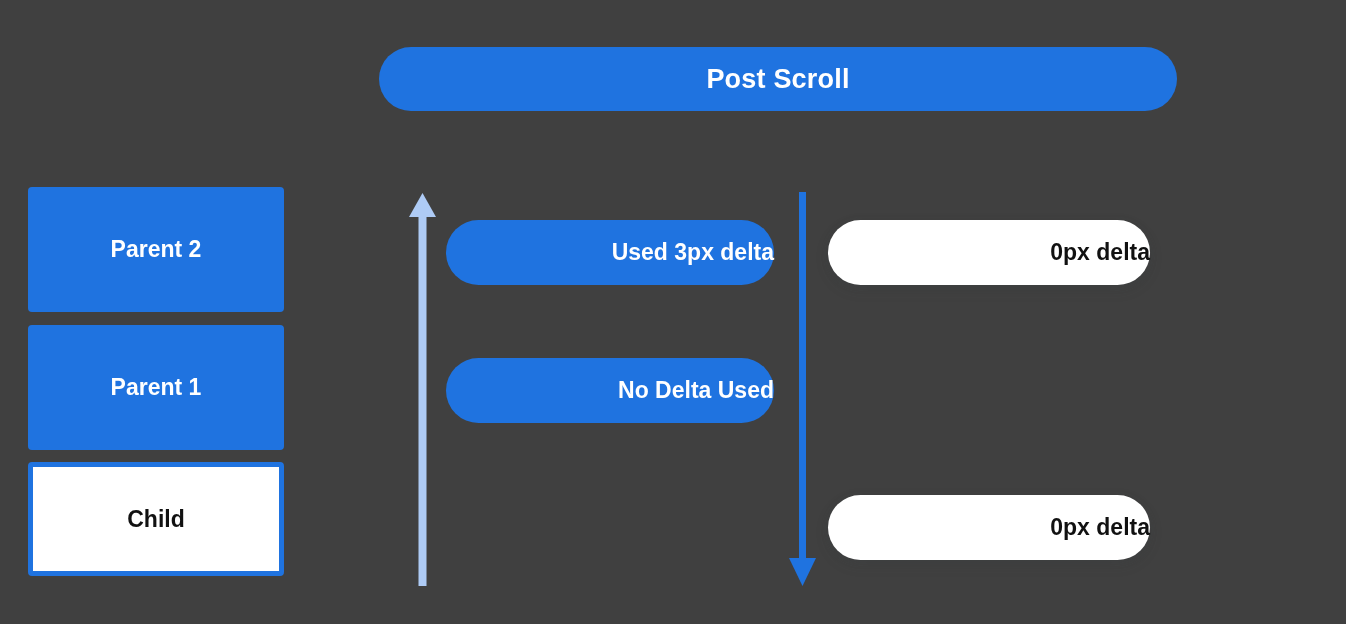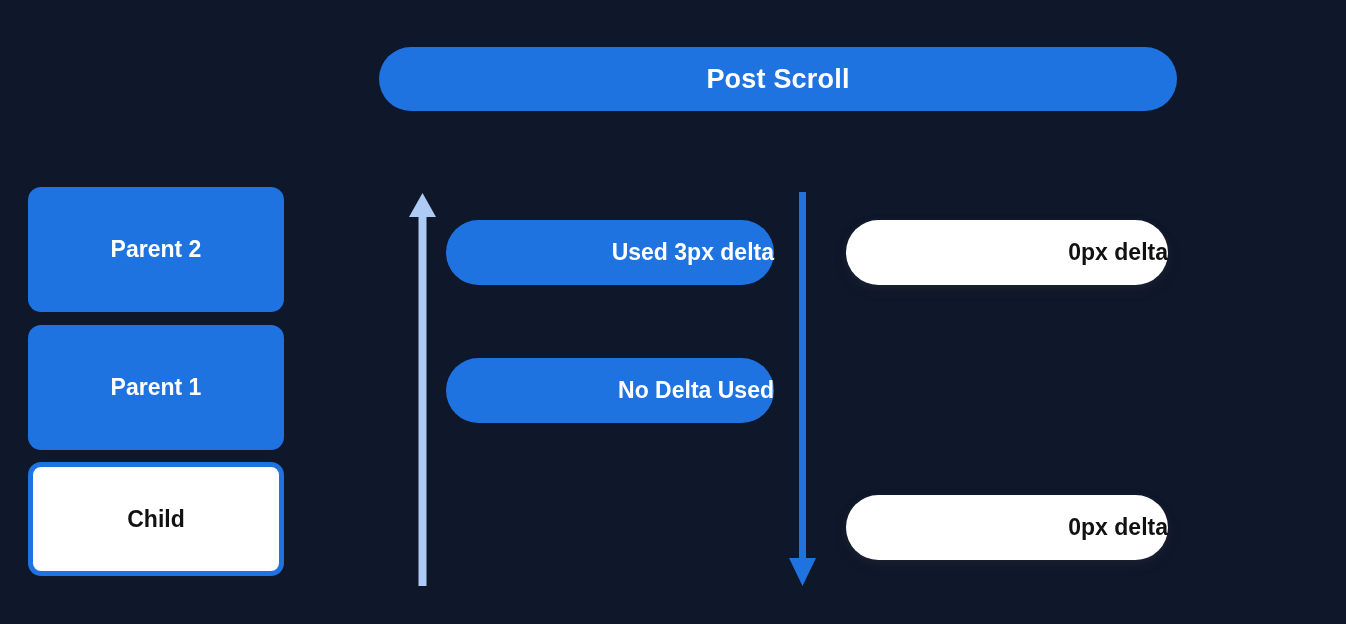--- a/index.html
+++ b/index.html
@@ -9,21 +9,21 @@
   }
   body {
     font-family: "Liberation Sans", sans-serif;
     -webkit-font-smoothing: antialiased;
   }
 
   #canvas {
     position: relative;
     width: 1346px;
     height: 624px;
-    background: #0f172a;
+    background: #404040;
     overflow: hidden;
   }
 
   
   .header-banner {
     position: absolute;
     left: 379px;
     top: 47px;
     width: 798px;
     height: 64px;
@@ -39,21 +39,21 @@
     font-weight: bold;
     letter-spacing: 0.2px;
     line-height: 1;
   }
 
   
   .node-box {
     position: absolute;
     left: 28px;
     width: 256px;
-    border-radius: 13px;
+    border-radius: 4px;
     display: flex;
     align-items: center;
     justify-content: center;
     box-sizing: border-box;
   }
   .node-box-label {
     font-size: 23px;
     font-weight: bold;
     line-height: 1;
   }
@@ -101,21 +101,21 @@
   .pill-blue {
     background: #1f73e0;
     left: 446px;
     width: 328px;
   }
   .pill-blue .pill-label {
     color: #ffffff;
   }
   .pill-white {
     background: #ffffff;
-    left: 846px;
+    left: 828px;
     width: 322px;
     box-shadow: 0 2px 7px rgba(60, 64, 67, 0.22),
                 0 5px 14px rgba(60, 64, 67, 0.14);
   }
   .pill-white .pill-label {
     color: #111111;
   }
 
   #pill-used-delta    { top: 220px; }
   #pill-no-delta      { top: 358px; }

